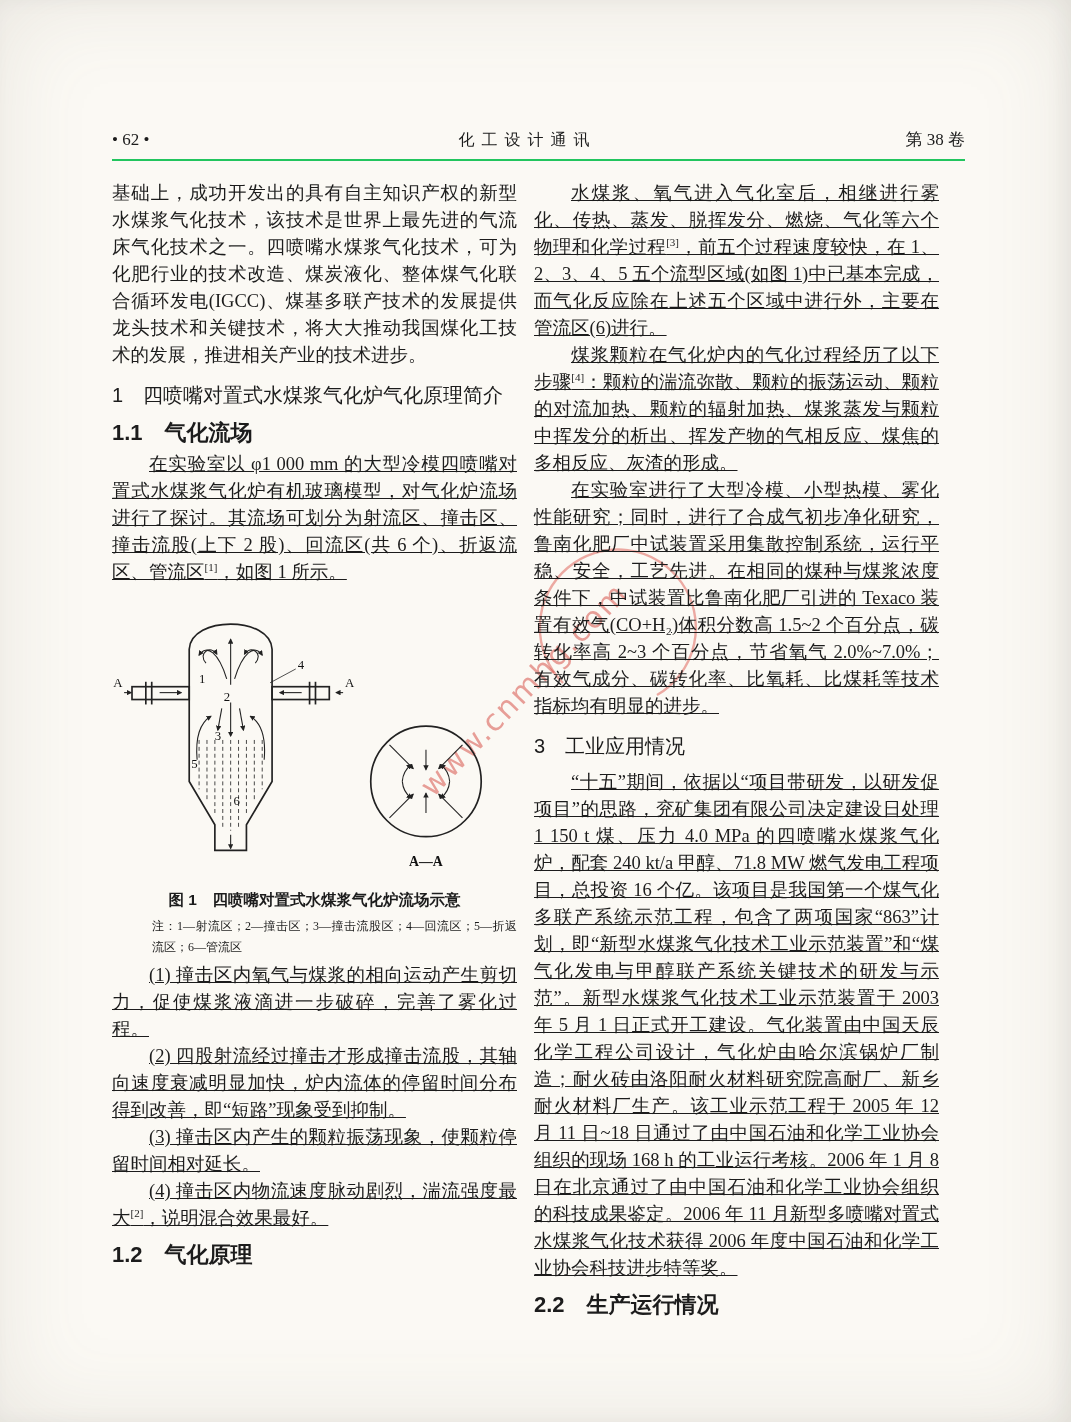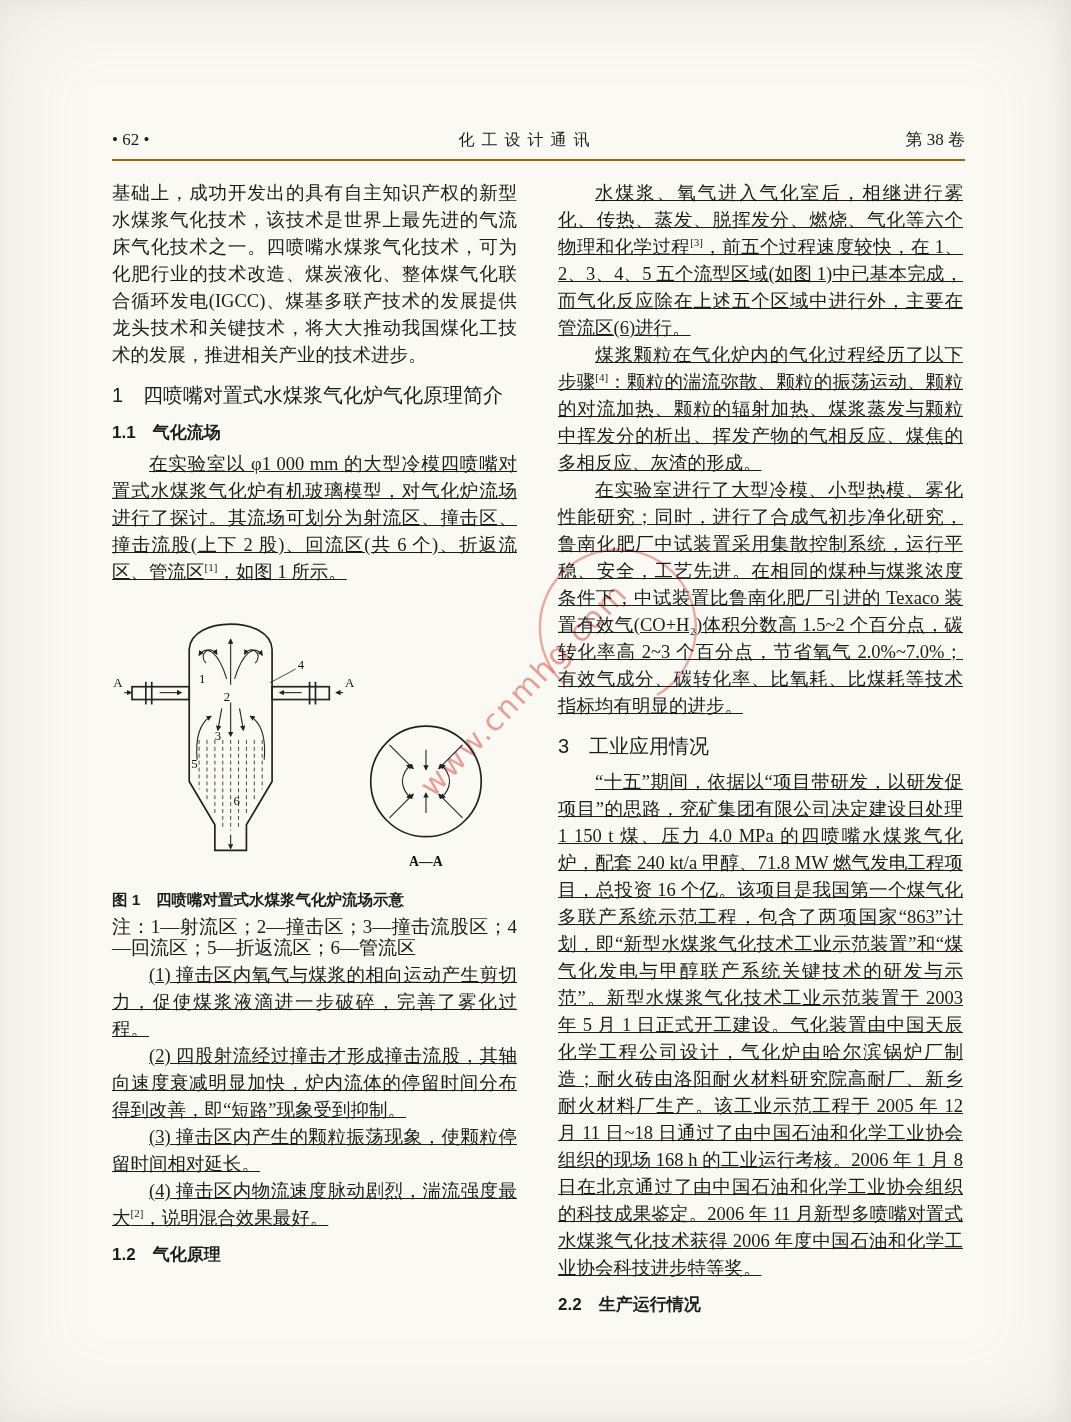--- a/index.html
+++ b/index.html
@@ -8,47 +8,47 @@
     position:relative; width:1071px; height:1422px; margin:0 auto;
     background:#fbf9f4;
     box-shadow: inset 0 0 90px rgba(115,105,90,.13), inset -8px 0 20px rgba(0,0,0,.05);
     font-family:"Liberation Serif","DejaVu Serif",serif;
     color:#1c1c1c;
     overflow:hidden;
   }
   .header {
     position:absolute; left:112px; right:106px; top:128px;
     display:flex; align-items:baseline; justify-content:space-between;
-    padding-bottom:8px; border-bottom:2px solid #a16207;
+    padding-bottom:8px; border-bottom:2px solid #22c55e;
     font-size:17px;
   }
   .jtitle { font-size:16px; letter-spacing:7px; }
   .columns {
     position:absolute; left:112px; top:180px; width:851px;
-    display:flex; gap:41px;
+    display:flex; gap:17px;
   }
   .col { width:405px; font-size:18.5px; line-height:27px; text-align:justify; }
   .indent { text-indent:2em;text-decoration:underline; }
   .h-l1 {
     font-family:"Liberation Sans","DejaVu Sans",sans-serif;
     font-size:20px; line-height:30px; font-weight:normal;
     margin:11px 0 8px; text-align:justify;
   }
   .h-l2 {
     font-family:"Liberation Sans","DejaVu Sans",sans-serif;
-    font-size:17px; font-weight:bold; margin:9px 0 5px;
+    font-size:22px; font-weight:bold; margin:9px 0 5px;
   }
   sup.cite { font-size:11px; vertical-align:super; line-height:0; }
   .fig { display:block; margin:6px 0 4px; }
   .fig-svg { display:block; }
   .fig-cap {
     font-family:"Liberation Sans","DejaVu Sans",sans-serif;
-    font-weight:bold; font-size:15.5px; margin-top:2px;
+    font-weight:bold; font-size:15.5px; text-align:center; margin-top:2px;
   }
-  .fig-note { font-size:19px; line-height:21px; margin-top:3px; text-align:justify; }
+  .fig-note { font-size:12px; line-height:21px; margin-top:3px; text-align:justify;margin-left:40px; }
   .watermark-text {
     position:absolute; left:438px; top:768px; width:360px;
     transform-origin:0 100%; transform:rotate(-46deg);
     font-size:30px; letter-spacing:2px; opacity:.55;
     font-family:"DejaVu Sans",sans-serif; pointer-events:none;
   }
   .watermark-arc { position:absolute; left:536px; top:546px; pointer-events:none; }
 </style>
 </head>
 <body>

